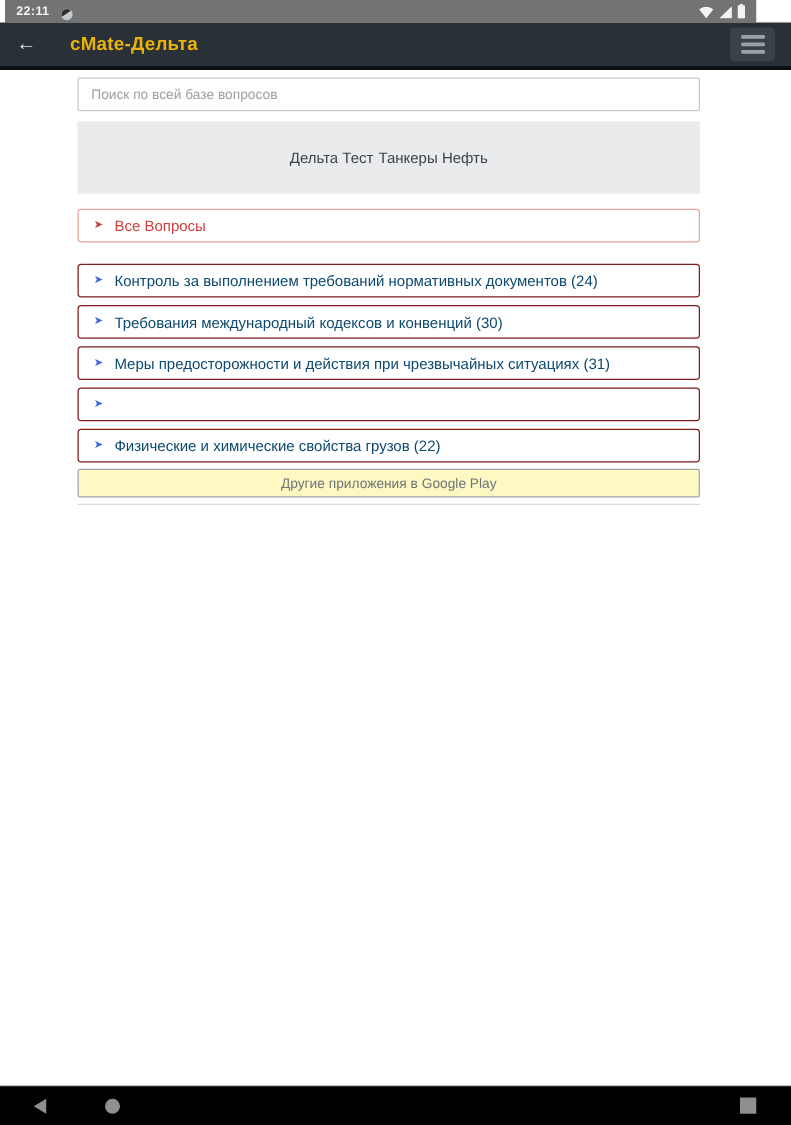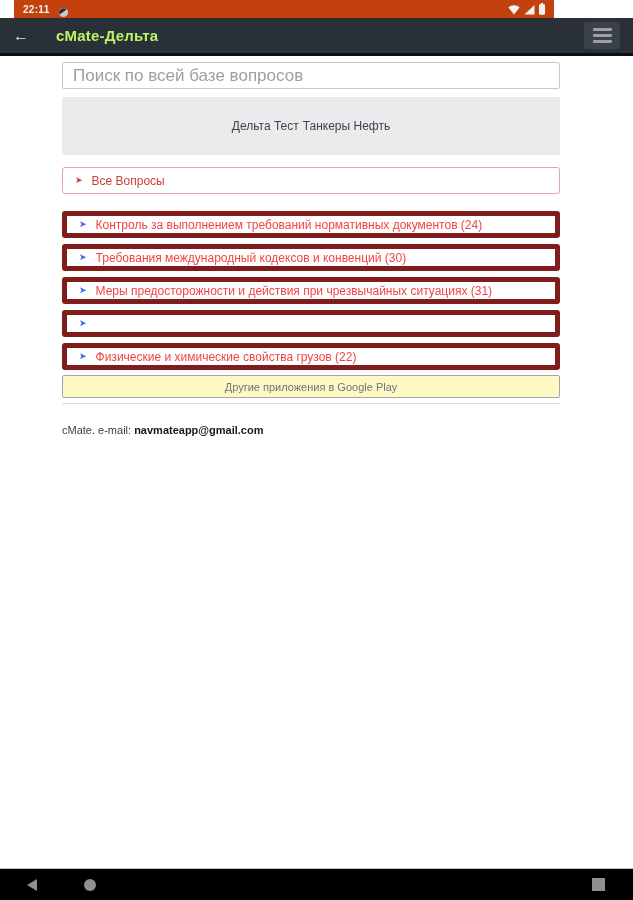--- a/index.html
+++ b/index.html
@@ -3,67 +3,67 @@
 <meta charset="utf-8">
 <style>
   html,body{margin:0;padding:0;}
   body{
     width:633px;height:900px;position:relative;overflow:hidden;
     background:#ffffff;font-family:"Liberation Sans",sans-serif;
     -webkit-font-smoothing:antialiased;
   }
   
   .status-bar{
-    position:absolute;top:0;left:14px;width:540px;height:18px;
-    background:#c2410c;display:flex;align-items:center;
+    position:absolute;top:0;left:4px;width:601px;height:18px;
+    background:#737373;display:flex;align-items:center;
     justify-content:space-between;padding:0 9px;box-sizing:border-box;
   }
   .sb-left{display:flex;align-items:center;gap:8px;}
   .sb-time{color:#f2f3f4;font-size:10px;font-weight:bold;letter-spacing:.3px;}
   .sb-notif{width:11px;height:11px;}
   .sb-right{display:flex;align-items:flex-end;gap:4px;}
   .sb-right svg{display:block;}
   
   .app-bar{
     position:absolute;top:18px;left:0;width:633px;height:38px;
     background:#2a3037;box-sizing:border-box;border-bottom:3px solid #0c0e10;
     display:flex;align-items:center;padding:0 13px;
   }
   .back-btn{width:22px;height:22px;display:flex;align-items:center;color:#dde1e4;cursor:pointer;}
   .back-btn::before{content:"←";font-size:16px;line-height:1;}
-  .app-title{color:#bef264;font-size:15px;font-weight:bold;margin-left:21px;letter-spacing:.2px;}
+  .app-title{color:#eab308;font-size:15px;font-weight:bold;margin-left:21px;letter-spacing:.2px;}
   .bar-spacer{flex:1;}
   .menu-btn{
     width:36px;height:27px;background:#3a4147;border-radius:3px;
     display:flex;flex-direction:column;justify-content:center;align-items:center;gap:3px;cursor:pointer;
   }
   .menu-btn i{display:block;width:19px;height:3px;background:#9aa0a6;border-radius:1px;}
   
   .content{position:absolute;top:56px;left:62px;width:498px;}
   .search-input{
     display:block;width:100%;box-sizing:border-box;height:27px;margin-top:6px;
     border:1px solid #c6c9cc;border-radius:2px;padding:0 10px;
-    font-family:"Liberation Sans",sans-serif;font-size:17px;color:#3c4043;outline:none;
+    font-family:"Liberation Sans",sans-serif;font-size:11px;color:#3c4043;outline:none;
   }
   .search-input::placeholder{color:#9aa0a6;opacity:1;}
   .test-header{
     margin-top:8px;height:58px;background:#e9ebed;border-radius:1px;
     display:flex;flex-direction:row;justify-content:center;align-items:center;gap:4px;
   }
   .test-header .th-line{font-size:12px;color:#3f4349;}
   .btn{
     box-sizing:border-box;height:27px;background:#fff;border-radius:3px;
     display:flex;align-items:center;padding:0 12px;font-size:12px;cursor:pointer;
   }
   .arrow{font-size:9px;margin-right:9px;line-height:1;transform:translateY(-0.5px);}
   .arrow::before{content:"➤";}
   .btn-all{margin-top:12px;border:1px solid #e9a3a0;color:#cd3e3a;}
   .btn-all .arrow{color:#cd3e3a;}
   .category-list{margin-top:17px;display:flex;flex-direction:column;gap:6px;}
-  .btn-cat{border:5px solid #7f1d1d;color:#ef4444;}
+  .btn-cat{border:1px solid #7f1d1d;color:#0c4a6e;}
   .btn-cat .arrow{color:#3c69de;}
   .play-btn{
     margin-top:5px;height:23px;box-sizing:border-box;border:1px solid #a2a6aa;border-radius:2px;
     display:flex;align-items:center;justify-content:center;
     color:#6f7479;font-size:11px;background:#fef9c3;cursor:pointer;
   }
   .divider{margin-top:5px;height:1px;background:#d9dbde;}
   .footer{margin-top:20px;font-size:11px;color:#3c4043;}
   .footer b{color:#17181a;}
   
@@ -162,23 +162,20 @@
       <span>Физические и химические свойства грузов (22)</span>
     </div>
   </div>
 
   <div class="play-btn">
     <span>Другие приложения в Google Play</span>
   </div>
 
   <div class="divider"></div>
 
-  <div class="footer">
-    <span>cMate. e-mail: </span><b>navmateapp@gmail.com</b>
-  </div>
 
 </div>
 
 <div class="nav-bar">
   <div class="nav-back"></div>
   <div class="nav-home"></div>
   <div class="nav-recents"></div>
 </div>
 
 </body></html>

